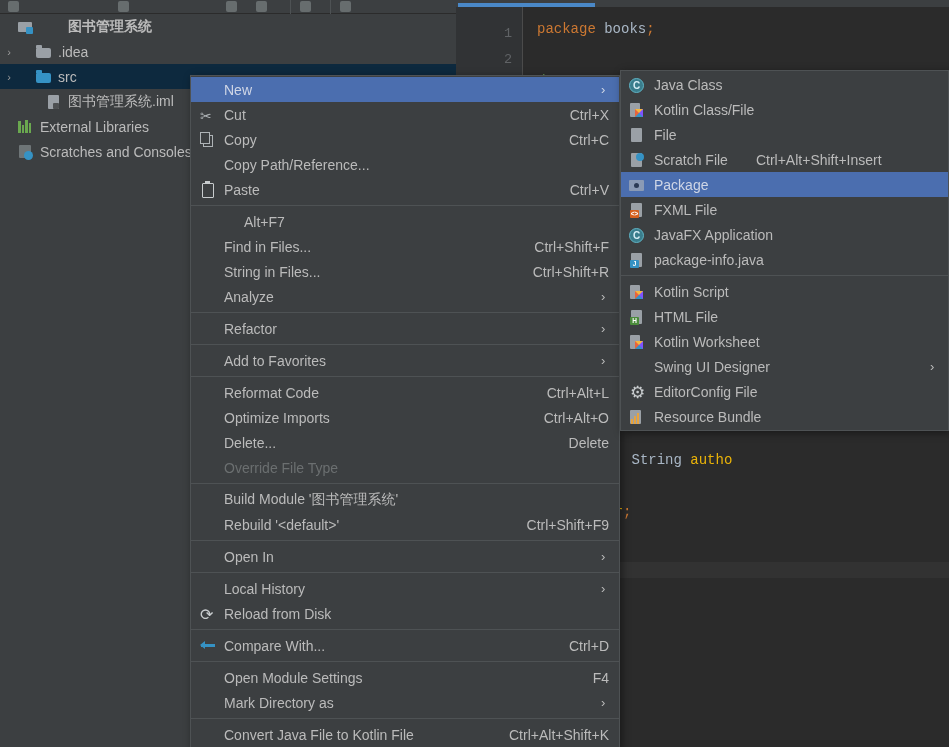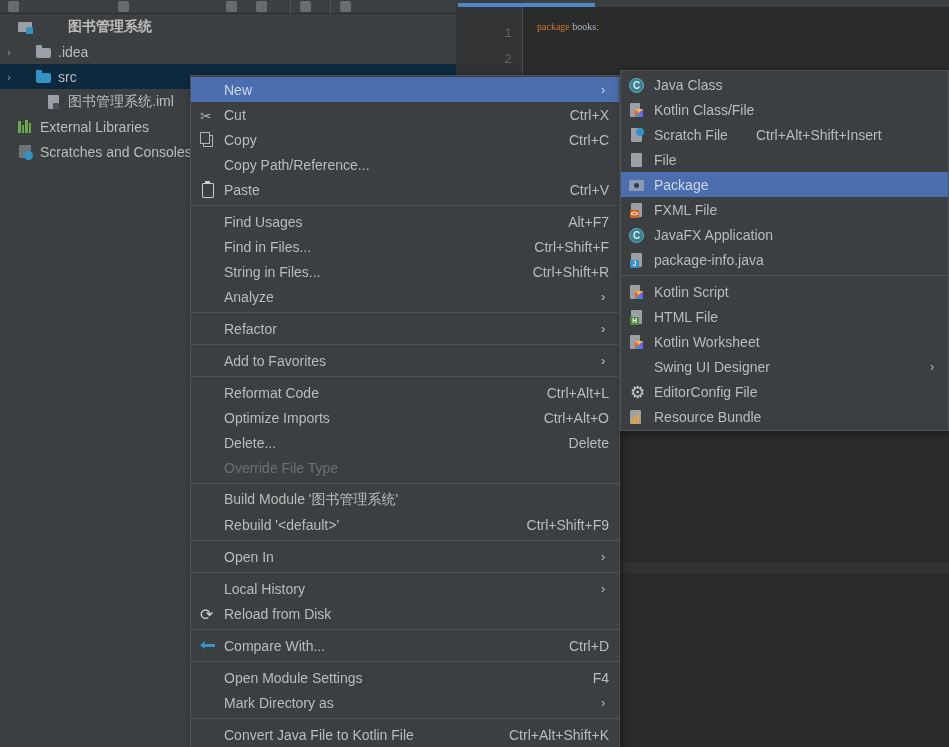--- a/index.html
+++ b/index.html
@@ -31,21 +31,21 @@
   }
   .lineno {
     position: absolute; right: 10px; width: 40px; text-align: right;
     color: #606366; font-family: "Liberation Mono", monospace; font-size: 13.5px;
   }
   .code-area {
     position: absolute; left: 69px; top: 7px; width: 425px; height: 740px;
   }
   .code-line {
     position: absolute; left: 13px; white-space: pre;
-    font-family: Liberation Serif, serif; font-size: 10px;
+    font-family: Liberation Mono, monospace; font-size: 14px;
     color: #a9b7c6;
   }
   .code-line.hl-row { background: #323232; left: 0; padding-left: 13px; width: 425px; }
   .k  { color: #cc7832; }   
   .id { color: #a9b7c6; }   
   .ty { color: #a9b7c6; margin-top: 31px; }
   .cls{ color: #8a8a8a; }
   .fld{ color: #9876aa; }   
   .pm { color: #eab308; }
   .cm { color: #629755; }   
@@ -361,21 +361,20 @@
           <span class="g-paste"></span>
         </span>
       <span class="mi-text">Paste</span>
       <span class="mi-accel">Ctrl+V</span>
     </div>
 
     <div class="sep"></div>
 
     <div class="mi">
       <span class="mi-ico"></span>
-      <span class="mi-text">Find Usages</span>
       <span class="mi-accel">Alt+F7</span>
     </div>
 
     <div class="mi">
       <span class="mi-ico"></span>
       <span class="mi-text">Find in Files...</span>
       <span class="mi-accel">Ctrl+Shift+F</span>
     </div>
 
     <div class="mi">
@@ -512,31 +511,31 @@
 
     <div class="mi">
       <span class="mi-ico">
           <span class="fi fi-kotlin"></span>
         </span>
       <span class="mi-text">Kotlin Class/File</span>
     </div>
 
     <div class="mi">
       <span class="mi-ico">
+          <span class="fi fi-doc"></span>
+        </span>
+      <span class="mi-text">File</span>
+    </div>
+
+    <div class="mi">
+      <span class="mi-ico">
           <span class="fi fi-doc fi-clock"></span>
         </span>
       <span class="mi-text" style="flex:0 0 auto;">Scratch File</span>
       <span class="mi-accel" style="margin-left:28px;">Ctrl+Alt+Shift+Insert</span>
-    </div>
-
-    <div class="mi">
-      <span class="mi-ico">
-          <span class="fi fi-doc"></span>
-        </span>
-      <span class="mi-text">File</span>
     </div>
 
     <div class="mi highlighted">
       <span class="mi-ico">
           <span class="fi fi-package"></span>
         </span>
       <span class="mi-text">Package</span>
     </div>
 
     <div class="mi">

